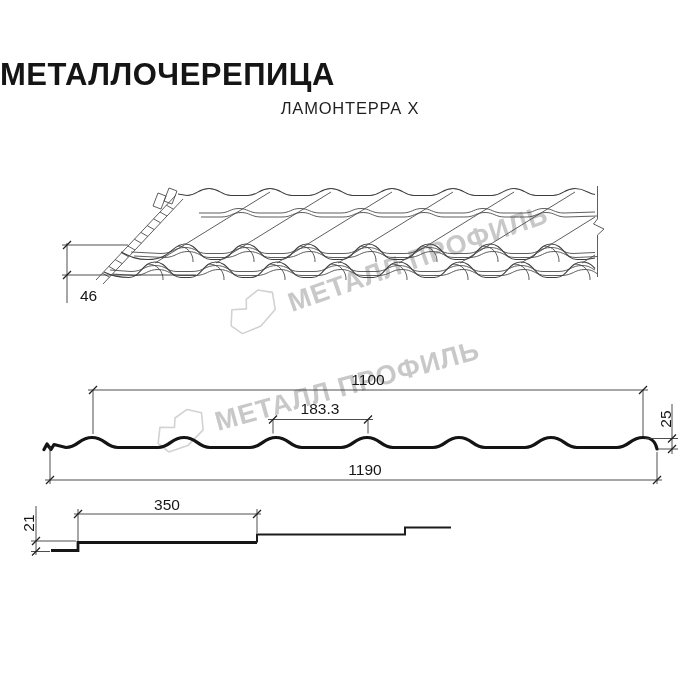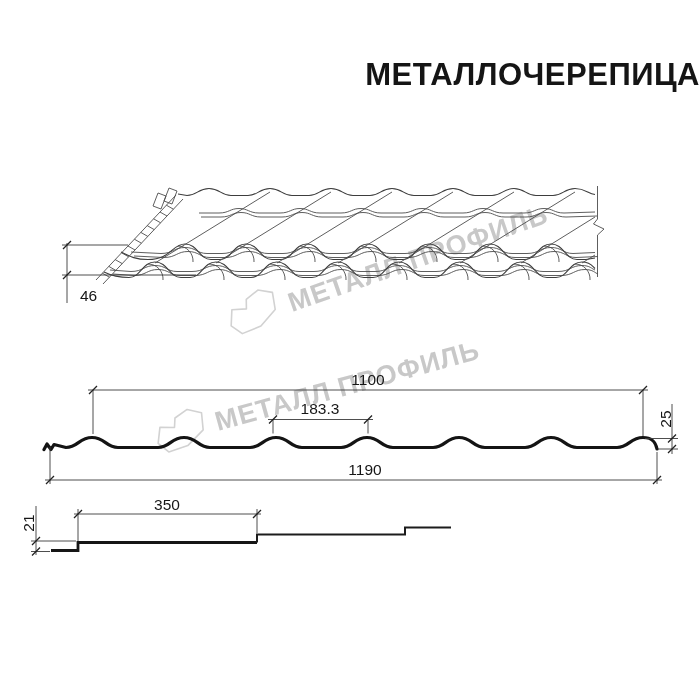--- a/index.html
+++ b/index.html
@@ -1,18 +1,18 @@
 <!DOCTYPE html>
 <html><head>
 <meta charset="utf-8">
 <style>
   html,body{margin:0;padding:0;background:#ffffff;}
   .page{position:relative;width:700px;height:700px;background:#ffffff;overflow:hidden;
         font-family:"Liberation Sans",sans-serif;}
-  .title{position:absolute;top:57px;left:0;width:700px;text-align:right;
+  .title{position:absolute;top:57px;left:0;width:700px;text-align:left;
          font-size:31px;font-weight:bold;letter-spacing:.5px;color:#151515;}
   .subtitle{position:absolute;top:99px;left:0;width:700px;text-align:center;
          font-size:16.5px;font-weight:normal;letter-spacing:.8px;color:#1f1f1f;}
   svg{position:absolute;left:0;top:0;}
   .thin{fill:none;stroke:#4c4c4c;stroke-width:.9px;}
   .scallop{fill:none;stroke:#3d3d3d;stroke-width:1.1px;}
   .dimline{fill:none;stroke:#3a3a3a;stroke-width:.9px;}
   .tick{fill:none;stroke:#222222;stroke-width:1.3px;}
   .dimtext{fill:#161616;font-family:"Liberation Sans",sans-serif;font-size:15.5px;}
   .profile{fill:none;stroke:#141414;stroke-width:3.2px;stroke-linejoin:round;stroke-linecap:round;}
@@ -21,20 +21,21 @@
   .wm-text{fill:#c8c8c8;font-family:"Liberation Sans",sans-serif;font-weight:bold;
            font-size:27px;letter-spacing:1px;}
   .wm-logo{fill:none;stroke:#d2d2d2;stroke-width:1.6px;stroke-linejoin:round;}
 </style>
 </head>
 <body>
 
 <div class="page">
 
   <div class="title">МЕТАЛЛОЧЕРЕПИЦА</div>
+  <div class="subtitle">ЛАМОНТЕРРА Х</div>
 
   <svg width="700" height="700" viewBox="0 0 700 700">
 
     <g transform="translate(292 312) rotate(-19.3)">
       <path class="wm-logo" transform="translate(-64 -32)" d="M2 25 L8 10 L22 14 L25 5 L39 0 L52 7 L49 24 L30 35 L10 36 Z"></path>
       <text class="wm-text" x="0" y="0">МЕТАЛЛ ПРОФИЛЬ</text>
     </g>
     <g transform="translate(218 431) rotate(-15.5)">
       <path class="wm-logo" transform="translate(-63 -29)" d="M2 25 L8 10 L22 14 L25 5 L39 0 L52 7 L49 24 L30 35 L10 36 Z"></path>
       <text class="wm-text" x="0" y="0">МЕТАЛЛ ПРОФИЛЬ</text>

